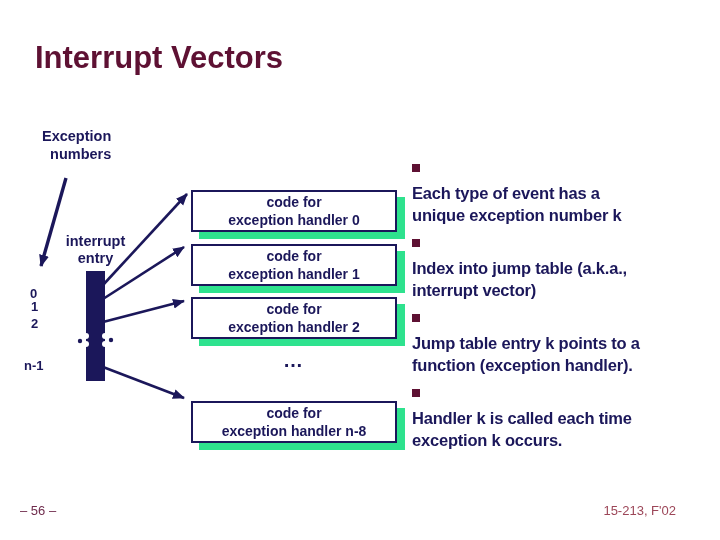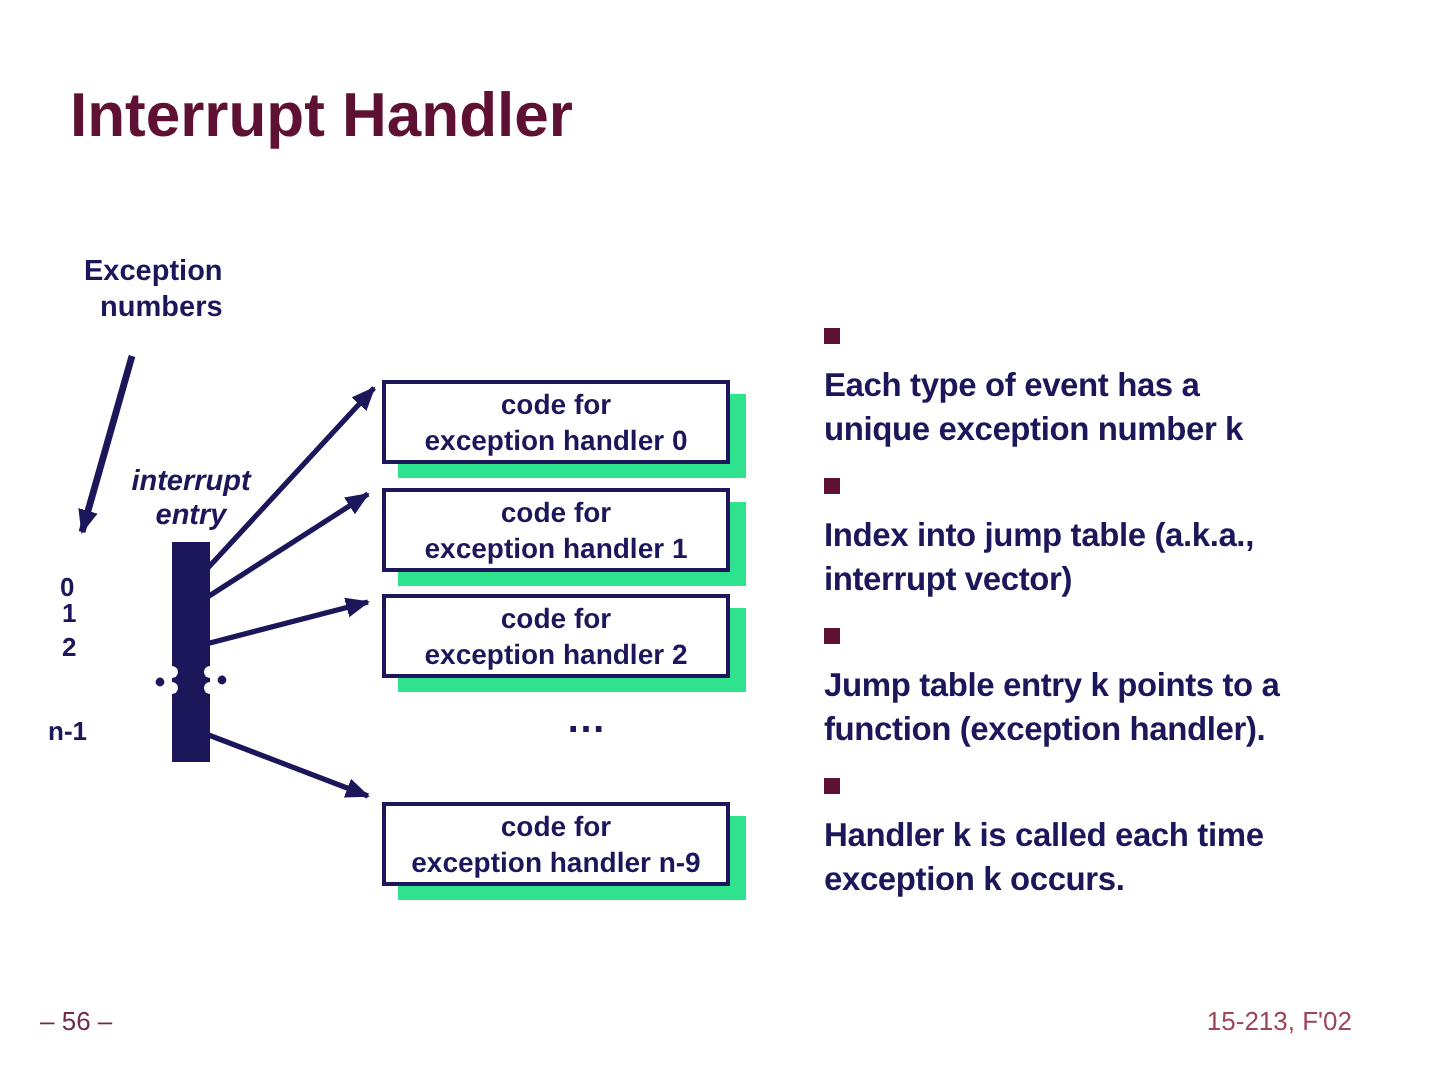--- a/index.html
+++ b/index.html
@@ -18,34 +18,34 @@
   .title{
     position:absolute;left:35px;top:40px;margin:0;
     font-size:31px;font-weight:bold;color:var(--maroon);letter-spacing:0;
   }
   .exc-label{
     position:absolute;left:42px;top:127px;
     font-size:14.5px;font-weight:bold;color:var(--navy);line-height:18px;text-align:right;
   }
   .iv-label{
     position:absolute;left:48px;top:233px;width:95px;text-align:center;
-    font-size:14.5px;font-weight:bold;color:var(--navy);line-height:17px;font-style:italic;
+    font-size:14.5px;font-weight:bold;color:var(--navy);line-height:17px;
   }
   .idx{
     position:absolute;font-size:13px;font-weight:bold;color:var(--navy);line-height:13px;
   }
   .idx-0{left:30px;top:287px}
   .idx-1{left:31px;top:300px}
   .idx-2{left:31px;top:317px}
   .idx-3{left:24px;top:359px}
   .overlay{
     position:absolute;left:0;top:0;width:720px;height:540px;pointer-events:none;
   }
   .hbox{
-    position:absolute;left:191px;width:174px;height:42px;box-sizing:border-box;
+    position:absolute;left:191px;width:206px;height:42px;box-sizing:border-box;
     background:#fff;border:2px solid var(--navy);
     box-shadow:8px 7px 0 0 var(--green);
     color:var(--navy);font-weight:bold;font-size:14px;line-height:18px;text-align:center;
     display:flex;flex-direction:column;justify-content:center;
   }
   .hbox-0{top:190px}
   .hbox-1{top:244px}
   .hbox-2{top:297px}
   .hbox-3{top:401px}
   .ellipsis{
@@ -68,21 +68,21 @@
   }
   .footer-right{
     position:absolute;right:44px;top:503px;font-size:13px;color:var(--footer-right);
   }
 </style>
 </head>
 <body>
 
 <div class="slide">
 
-  <h1 class="title">Interrupt Handler</h1>
+  <h1 class="title">Interrupt Vectors</h1>
 
   <div class="exc-label">
     <div>Exception</div>
     <div>numbers</div>
   </div>
 
   <div class="iv-label">
     <div>interrupt</div>
     <div>entry</div>
   </div>
@@ -122,21 +122,21 @@
     <div>code for</div>
     <div>exception handler 1</div>
   </div>
   <div class="hbox hbox-2">
     <div>code for</div>
     <div>exception handler 2</div>
   </div>
   <div class="ellipsis">…</div>
   <div class="hbox hbox-3">
     <div>code for</div>
-    <div>exception handler n-9</div>
+    <div>exception handler n-8</div>
   </div>
 
   <ul class="bullets">
     <li class="bullet">
       <span class="sq"></span>
       <span class="btxt">
         <span class="bl">Each type of event has a</span>
         <span class="bl">unique exception number k</span>
       </span>
     </li>

